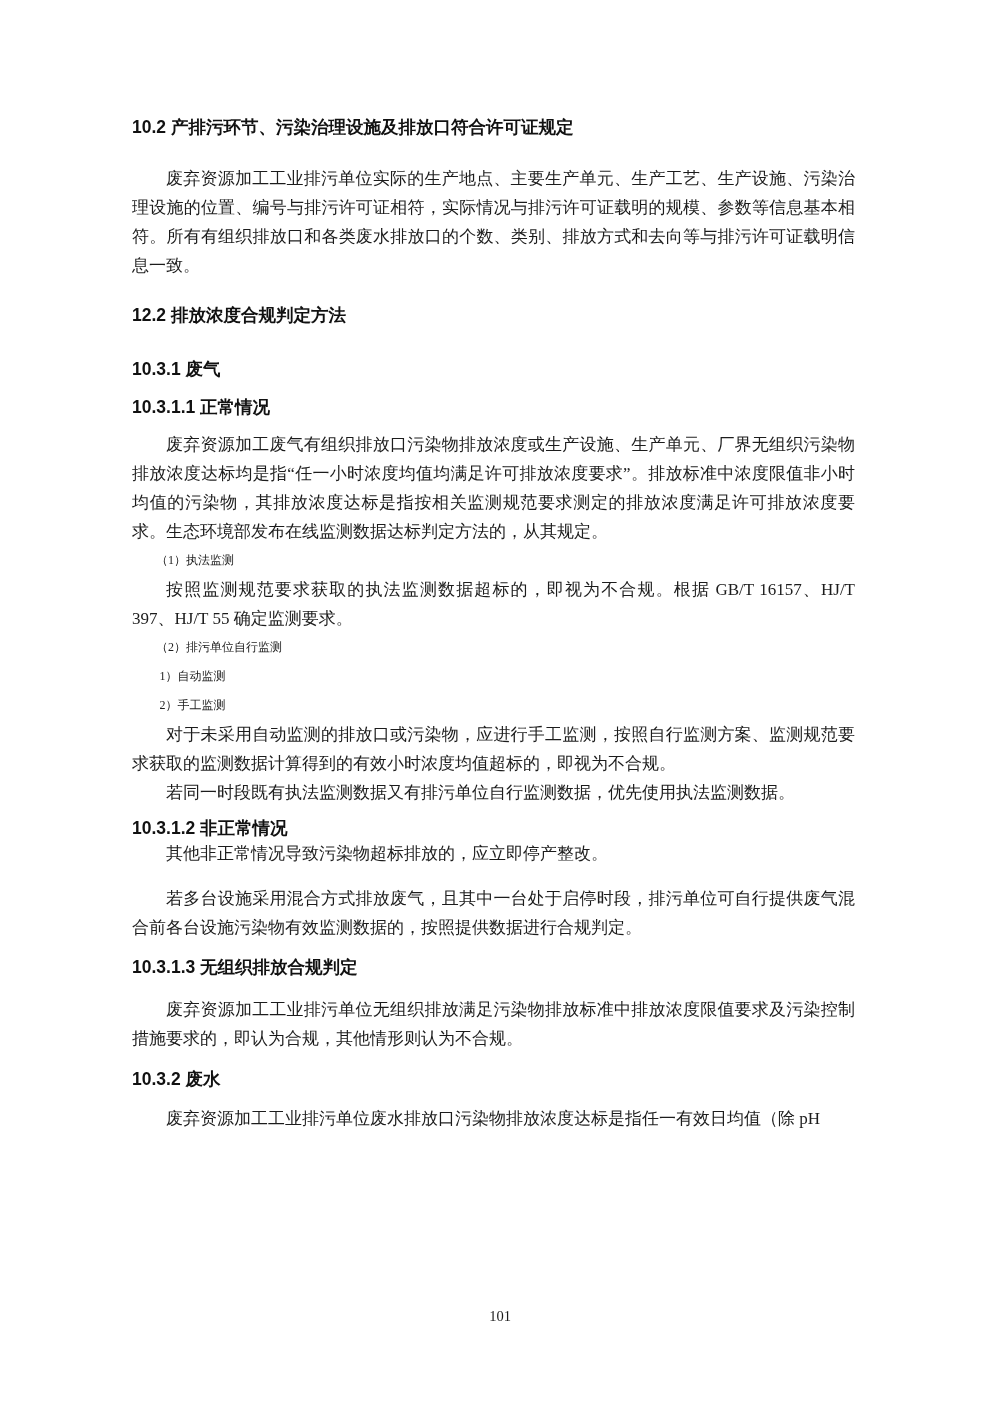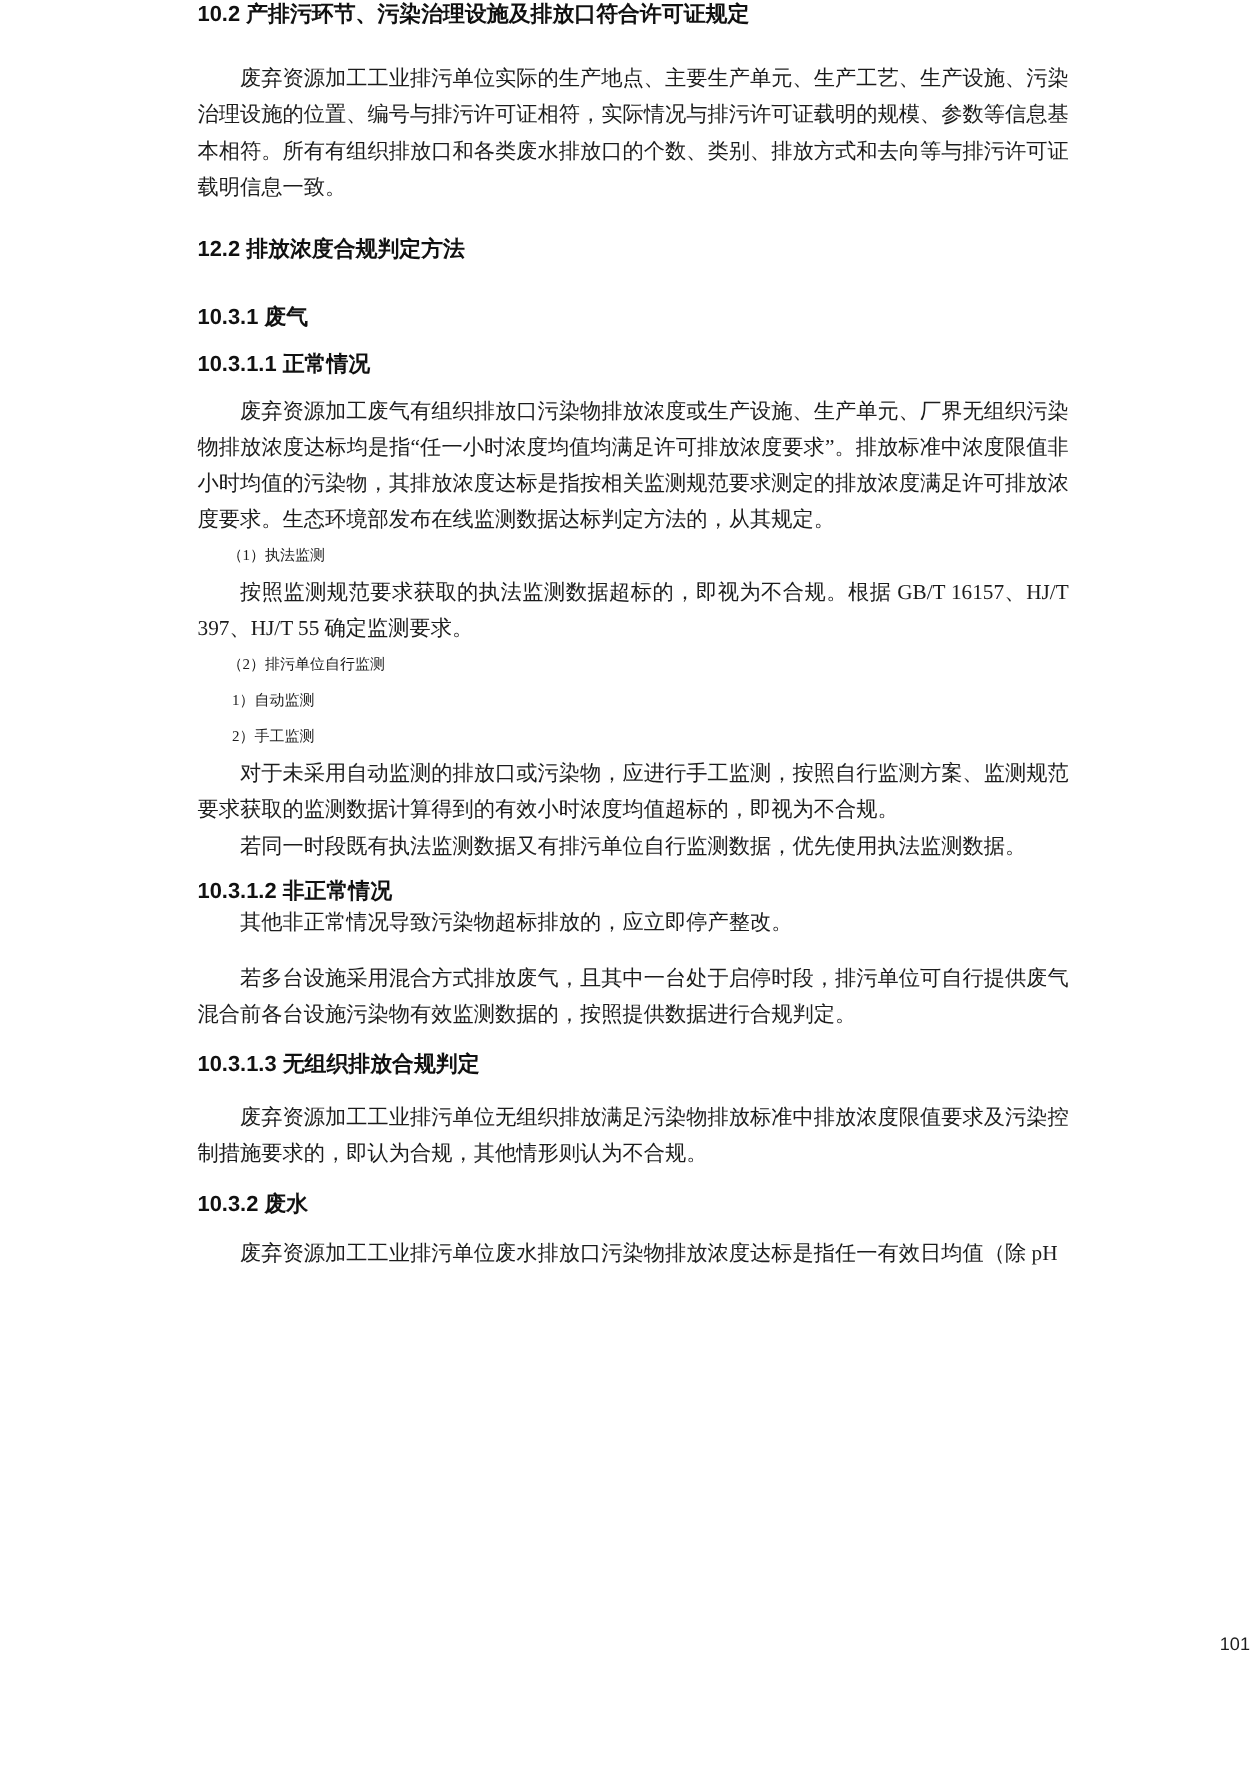--- a/index.html
+++ b/index.html
@@ -7,23 +7,24 @@
     position: relative;
     width: 1000px;
     height: 1414px;
     background: #ffffff;
     overflow: hidden;
     font-family: "Liberation Serif", serif;
     color: #1c1c1c;
   }
   .content {
     position: absolute;
-    left: 158px;
+    left: 132px;
     right: 145px;
     top: 0;
+    padding-top: 116px;
   }
   .hd {
     font-family: "Liberation Sans", sans-serif;
     font-weight: 700;
     font-size: 17.5px;
     line-height: 22px;
     color: #111111;
     text-align: left;
   }
   .para {
@@ -40,22 +41,22 @@
     line-height: 29px;
     text-indent: 2em;
     margin: 0;
   }
   .li.sub { text-indent: 2.3em; }
   .page-footer {
     position: absolute;
     top: 1308px;
     left: 0;
     width: 100%;
-    text-align: right;
-    font-family: Liberation Sans, sans-serif;
+    text-align: center;
+    font-family: Liberation Serif, serif;
     font-size: 14.5px;
     color: #1c1c1c;
   }
 </style>
 </head>
 <body>
 
 <div class="page">
   <div class="content">
 

